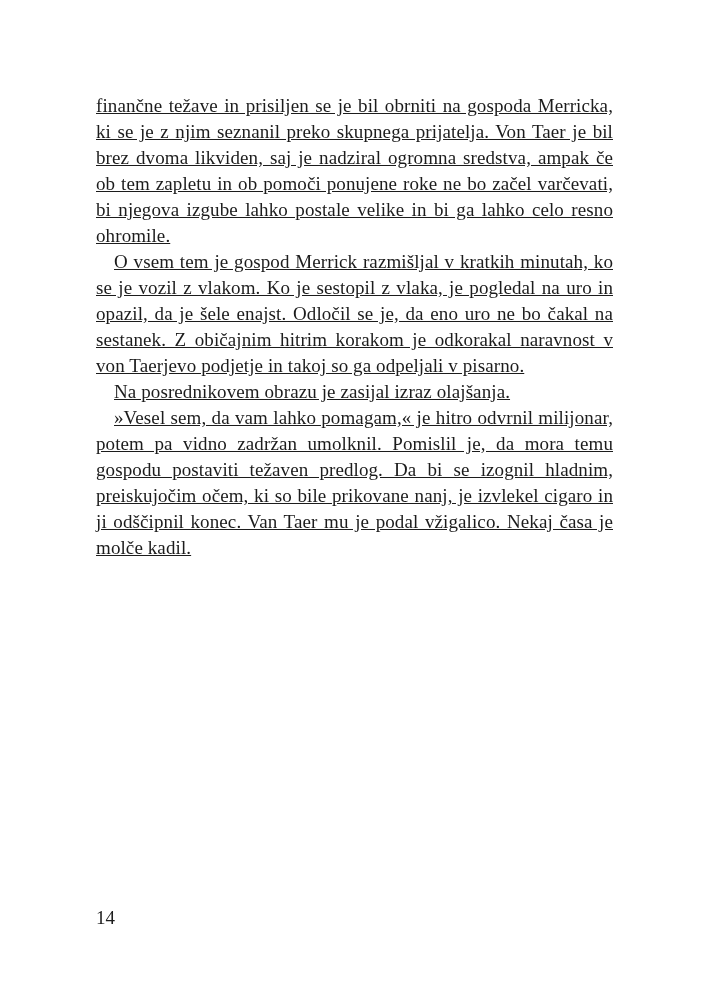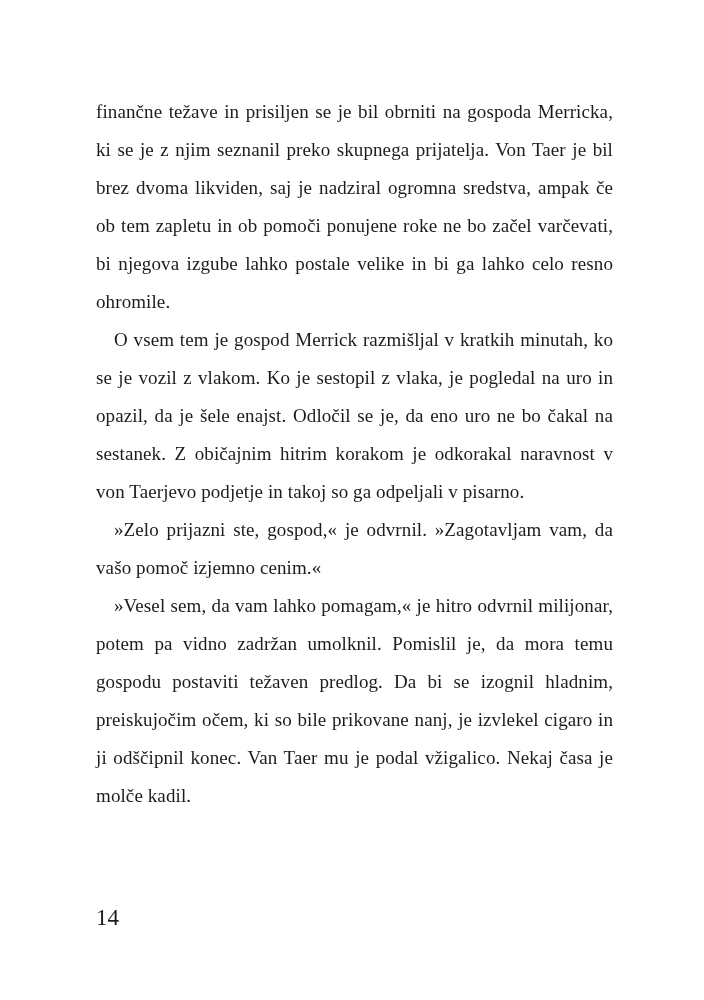--- a/index.html
+++ b/index.html
@@ -23,41 +23,42 @@
   .text-block {
     position: absolute;
     left: 96px;
     top: 93px;
     width: 517px;
   }
   .text-block p {
     margin: 0;
     padding: 0;
     font-size: 19px;
-    line-height: 38px;
+    line-height: 26px;
     text-align: justify;
     letter-spacing: 0.1px;
     hyphens: manual;
+    text-decoration: underline;
     -webkit-hyphens: manual;
   }
   .text-block p.indent {
     text-indent: 18px;
   }
   .page-number {
     position: absolute;
     left: 96px;
     top: 905px;
-    font-size: 23px;
+    font-size: 19px;
     line-height: 26.3px;
   }
 </style>
 </head>
 <body>
 
 <div class="book-page">
   <div class="text-block">
     <p>finančne težave in prisiljen se je bil obrniti na gospoda Mer­ricka, ki se je z njim seznanil preko skupnega prijatelja. Von Taer je bil brez dvoma likviden, saj je nadziral ogromna sredstva, ampak če ob tem zapletu in ob pomoči ponujene roke ne bo začel varčevati, bi njegova izgube lahko postale velike in bi ga lahko celo resno ohromile.</p>
     <p class="indent">O vsem tem je gospod Merrick razmišljal v kratkih minu­tah, ko se je vozil z vlakom. Ko je sestopil z vlaka, je pogle­dal na uro in opazil, da je šele enajst. Odločil se je, da eno uro ne bo čakal na sestanek. Z običajnim hitrim korakom je odkorakal naravnost v von Taerjevo podjetje in takoj so ga odpeljali v pisarno.</p>
-    <p class="indent">»Zelo prijazni ste, gospod,« je odvrnil. »Zagotavljam vam, da vašo pomoč izjemno cenim.«</p>
+    <p class="indent">Na posrednikovem obrazu je zasijal izraz olajšanja.</p>
     <p class="indent">»Vesel sem, da vam lahko pomagam,« je hitro odvrnil mi­lijonar, potem pa vidno zadržan umolknil. Pomislil je, da mora temu gospodu postaviti težaven predlog. Da bi se izognil hladnim, preiskujočim očem, ki so bile prikovane nanj, je izvlekel cigaro in ji odščipnil konec. Van Taer mu je podal vžigalico. Nekaj časa je molče kadil.</p>
   </div>
   <div class="page-number">14</div>
 </div>
 
 </body></html>

